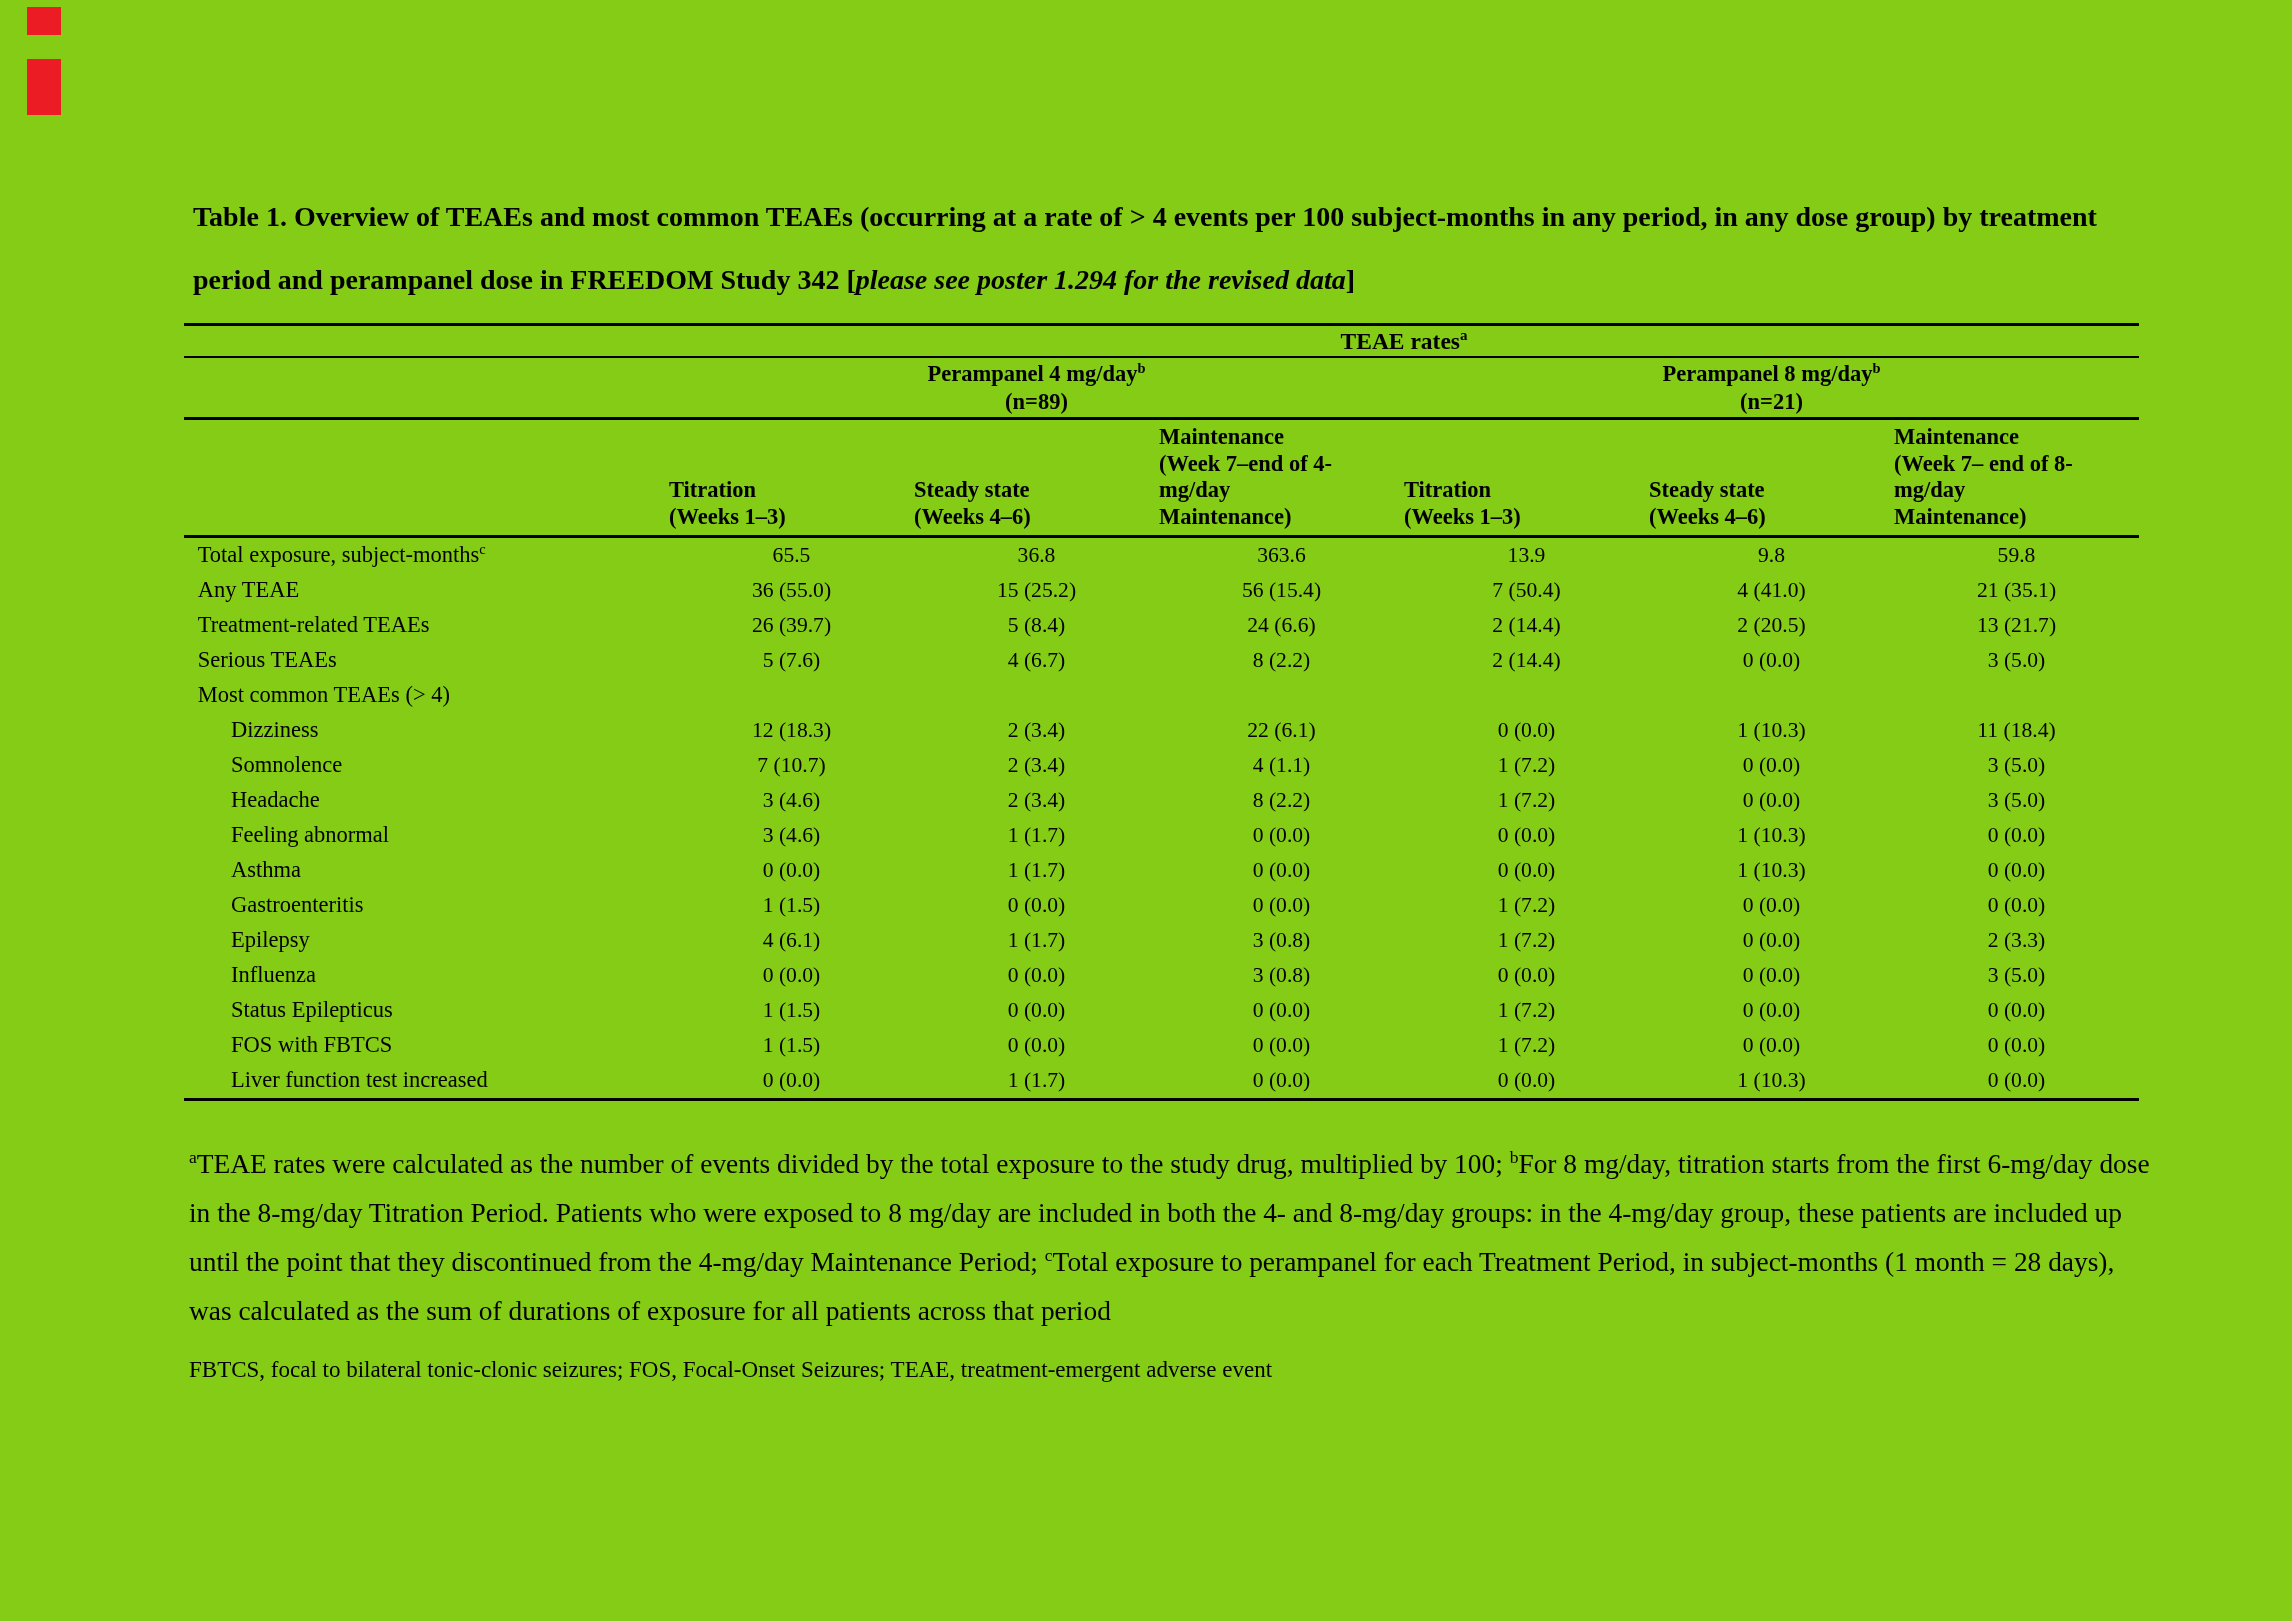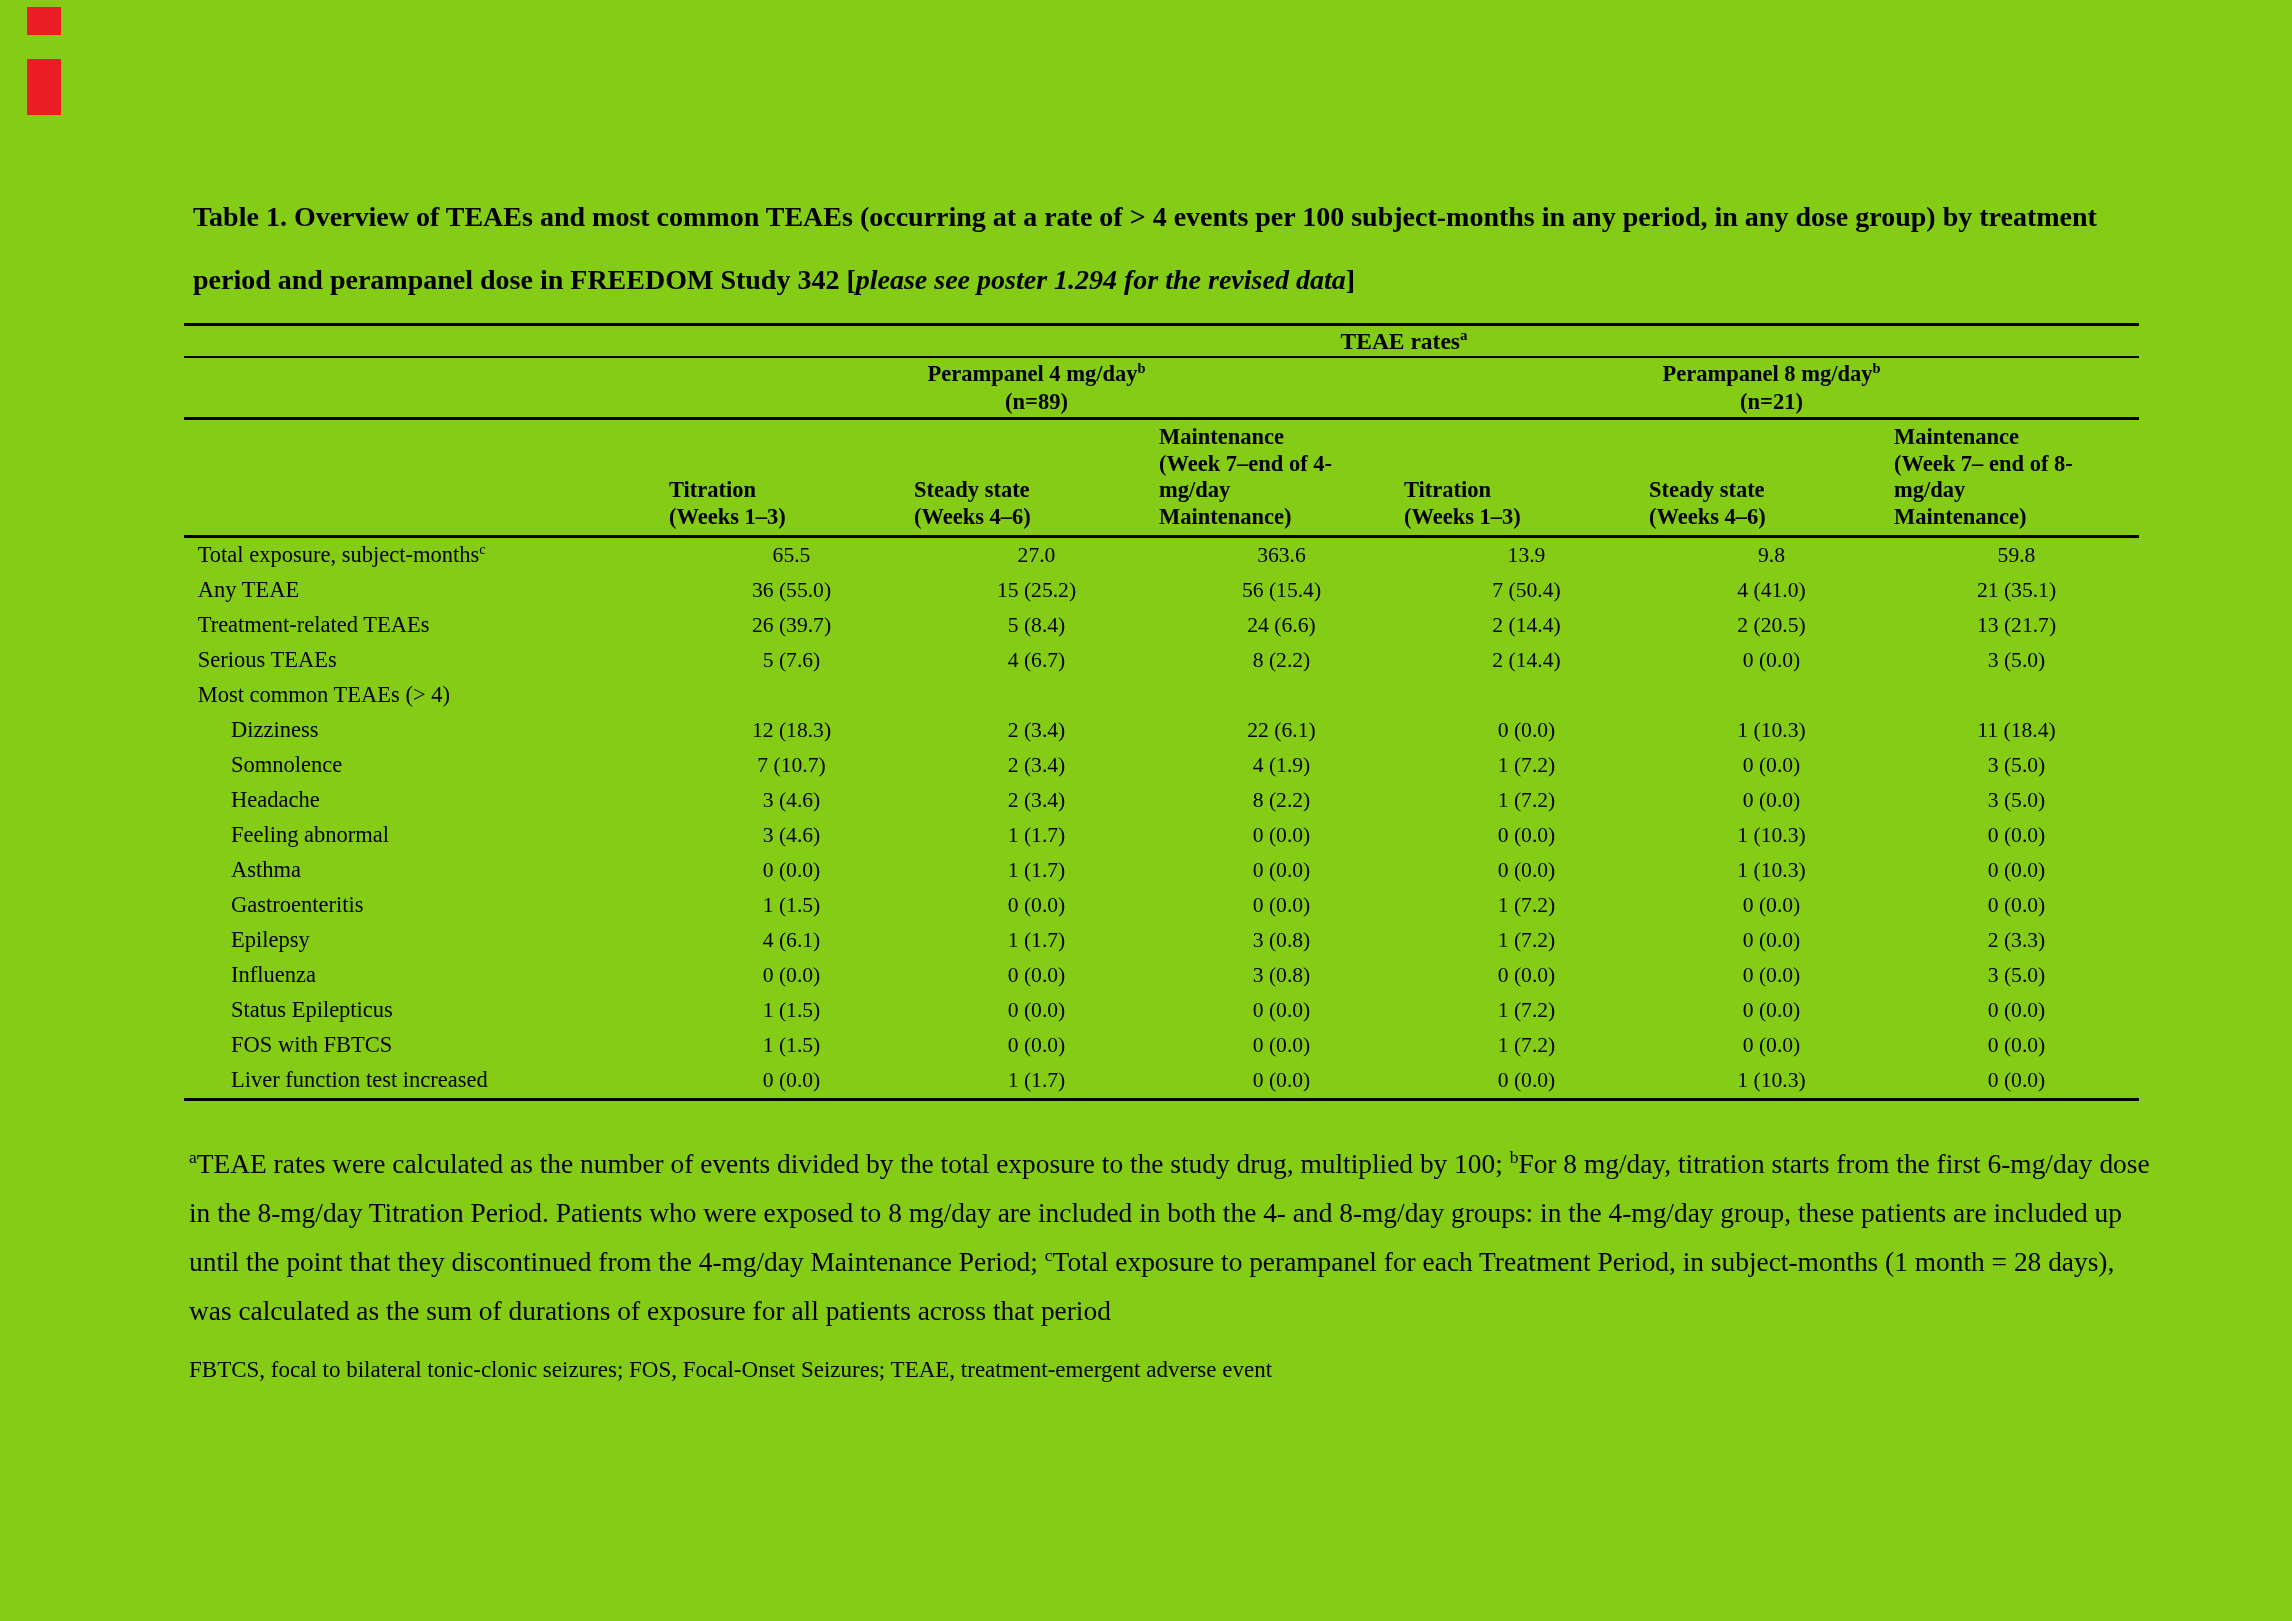--- a/index.html
+++ b/index.html
@@ -73,21 +73,21 @@
         <th>Maintenance
 (Week 7– end of 8-
 mg/day
 Maintenance)</th>
       </tr>
     </thead>
     <tbody id="tbody">
         <tr class="bold">
           <td class="lbl">Total exposure, subject-months<sup>c</sup></td>
           <td>65.5</td>
-          <td>27.0</td>
+          <td>36.8</td>
           <td>363.6</td>
           <td>13.9</td>
           <td>9.8</td>
           <td>59.8</td>
         </tr>
         <tr class="bold">
           <td class="lbl">Any TEAE</td>
           <td>36 (55.0)</td>
           <td>15 (25.2)</td>
           <td>56 (15.4)</td>
@@ -128,21 +128,21 @@
           <td>2 (3.4)</td>
           <td>22 (6.1)</td>
           <td>0 (0.0)</td>
           <td>1 (10.3)</td>
           <td>11 (18.4)</td>
         </tr>
         <tr>
           <td class="lbl indent">Somnolence</td>
           <td>7 (10.7)</td>
           <td>2 (3.4)</td>
-          <td>4 (1.9)</td>
+          <td>4 (1.1)</td>
           <td>1 (7.2)</td>
           <td>0 (0.0)</td>
           <td>3 (5.0)</td>
         </tr>
         <tr>
           <td class="lbl indent">Headache</td>
           <td>3 (4.6)</td>
           <td>2 (3.4)</td>
           <td>8 (2.2)</td>
           <td>1 (7.2)</td>

